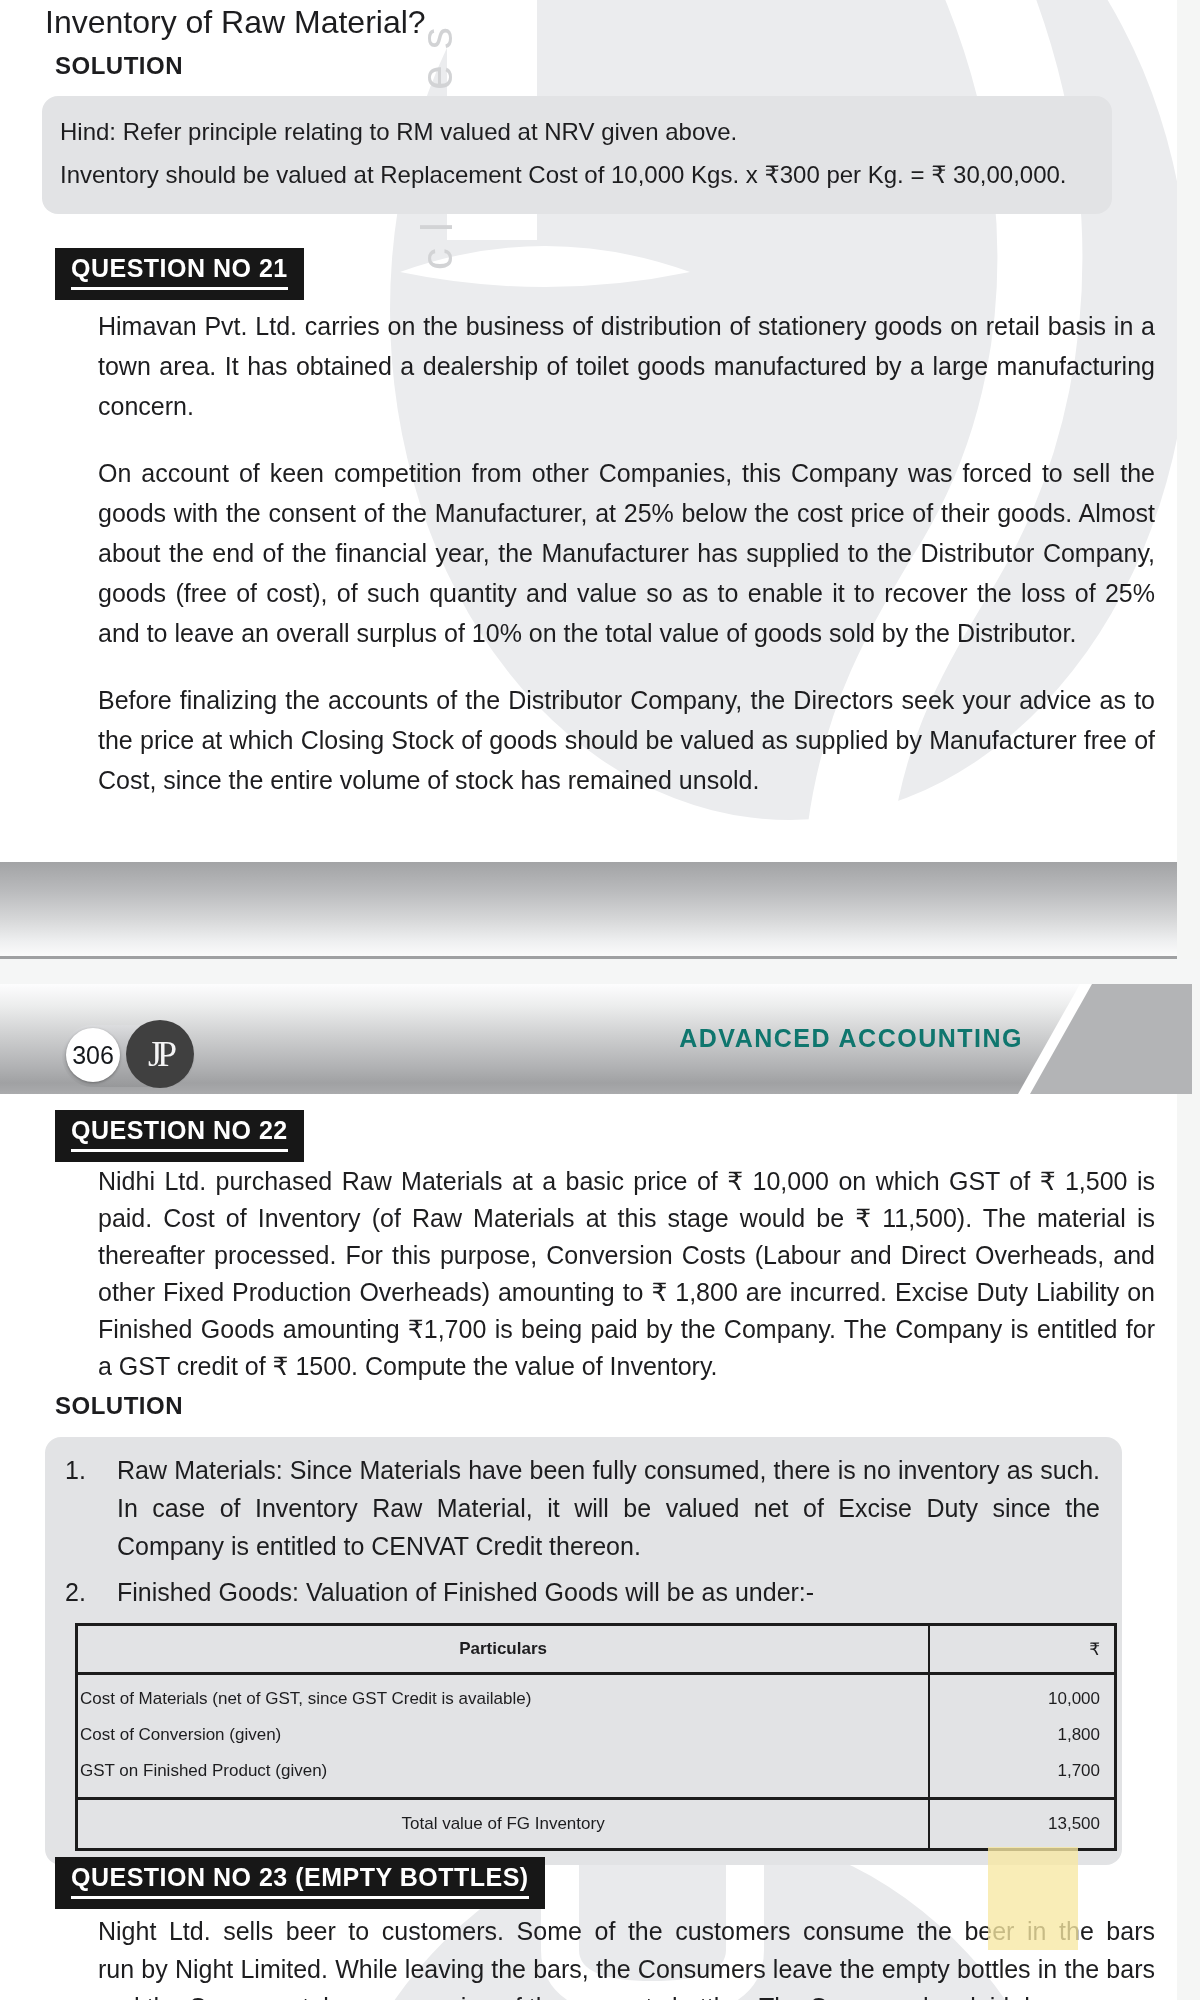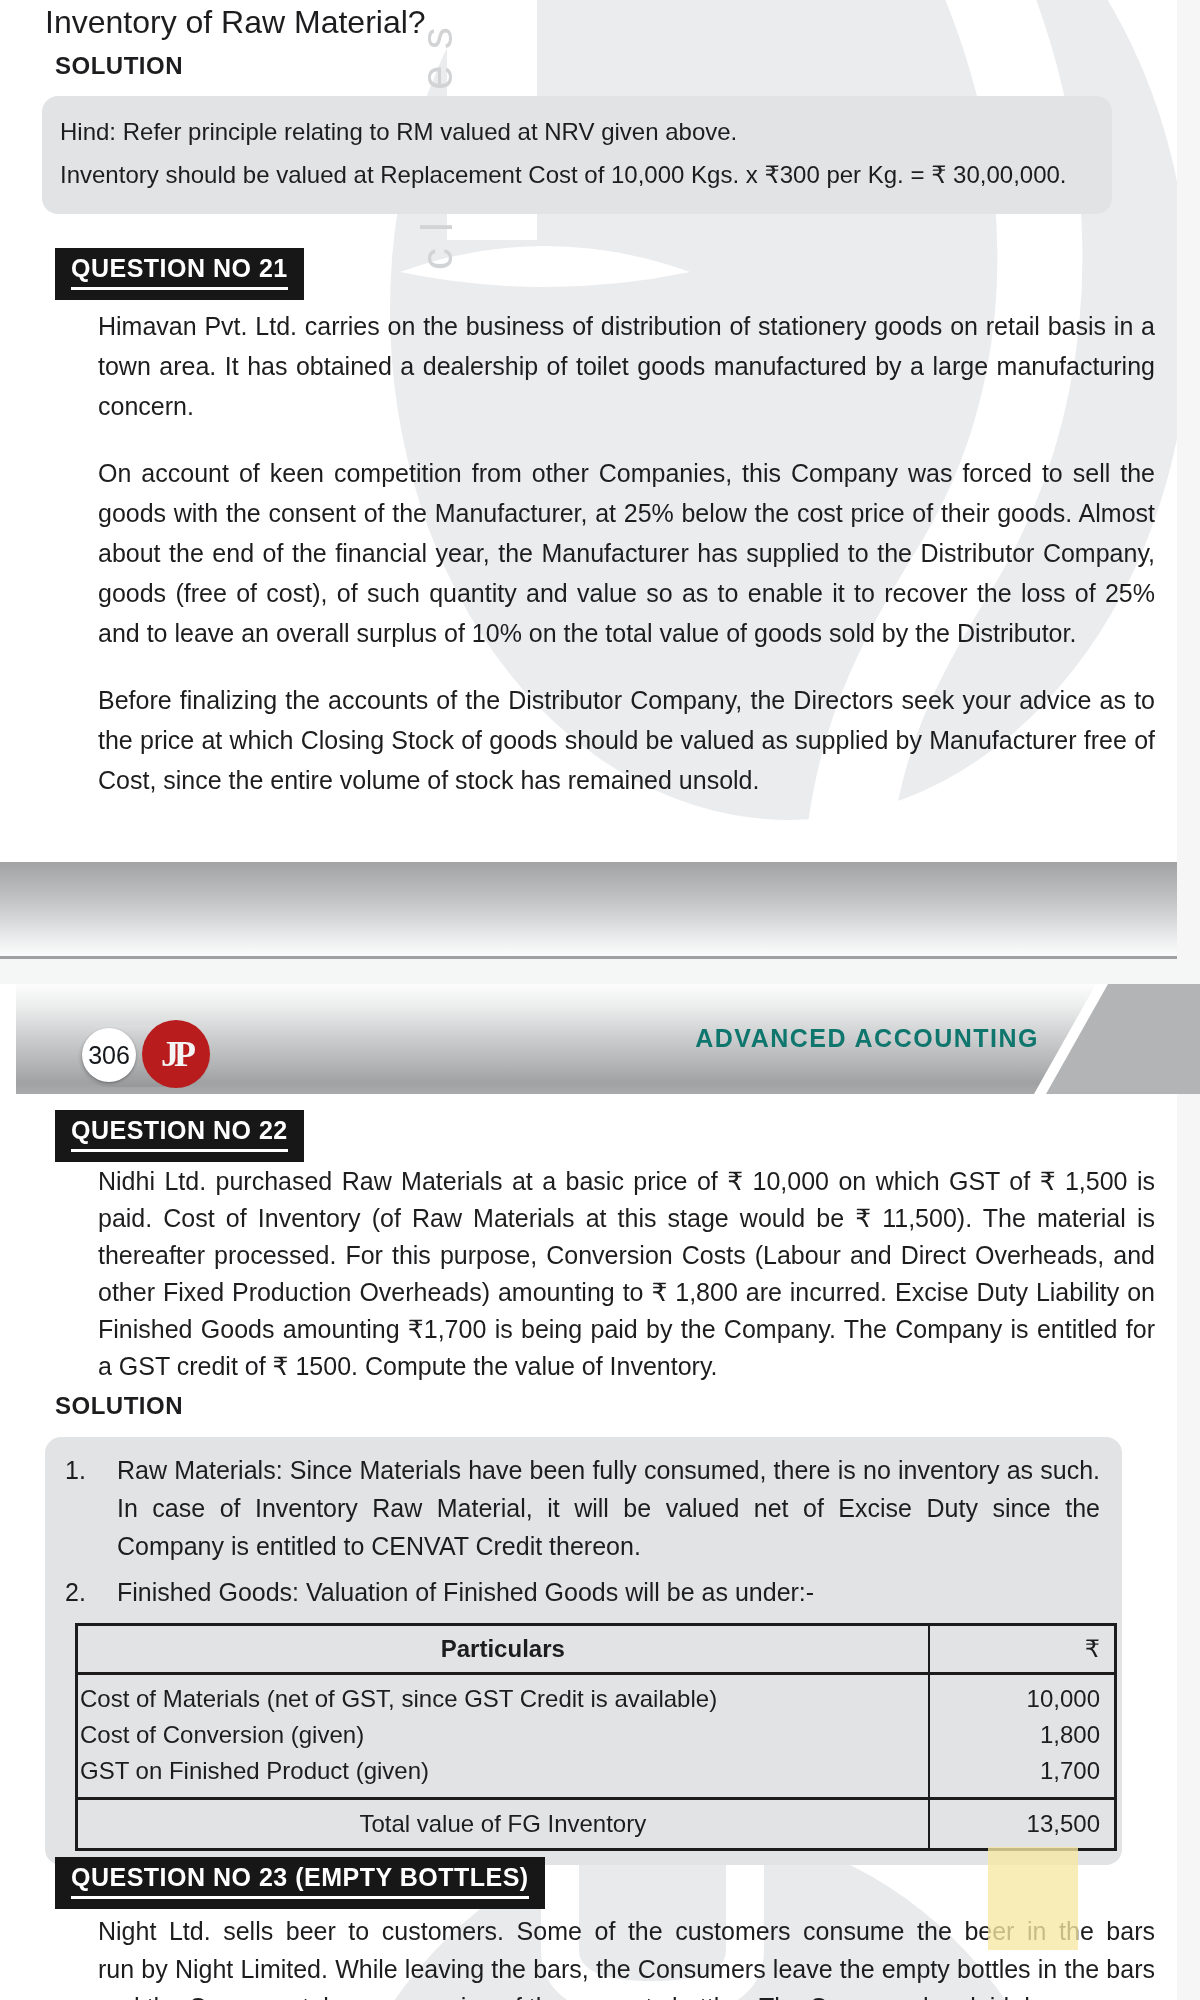--- a/index.html
+++ b/index.html
@@ -29,45 +29,45 @@
   #q21-body{left:55px;top:306px;}
   #q21-body p{margin:0 0 27px 0;line-height:40px;}
   #q22-body{left:55px;top:1163px;line-height:37px;}
   #q23-body{left:55px;top:1912px;line-height:38px;}
   #q23-line1{text-align:justify;text-align-last:justify;display:block;}
   
   #band-top{left:0;top:862px;width:1177px;height:94px;z-index:2;
     background:linear-gradient(180deg,#a2a3a5 0%,#b9babc 30%,#d7d8d9 62%,#eeeff0 84%,#fbfbfb 100%);
     border-bottom:3px solid #9fa0a2;}
   #band-gap{left:0;top:959px;width:1200px;height:25px;background:#f5f6f6;z-index:2;}
-  #footer{left:16px;top:984px;width:996px;height:110px;z-index:2;}
+  #footer{left:0;top:984px;width:996px;height:110px;z-index:2;}
   #footer .slab{position:absolute;left:0;top:0;width:1200px;height:110px;background:#b3b4b6;
     clip-path:polygon(1092px 0,1192px 0,1192px 110px,1030px 110px);}
   #footer .ribbon{position:absolute;left:0;top:0;width:1200px;height:110px;
     background:linear-gradient(180deg,#fdfdfe 0%,#eceded 20%,#cdcecf 48%,#b0b1b3 76%,#a0a1a3 90%,#aaabad 100%);
     clip-path:polygon(0 0,1080px 0,1018px 110px,0 110px);}
   #footer .pill{position:absolute;left:62px;top:41px;width:133px;height:62px;border-radius:31px;
     background:linear-gradient(180deg,#dcdddf 0%,#b2b3b5 55%,#97989a 100%);}
   #page-badge{position:absolute;left:66px;top:44px;width:54px;height:54px;border-radius:50%;
     background:#ffffff;box-shadow:0 1px 3px rgba(0,0,0,.35);display:flex;align-items:center;justify-content:center;
     font-size:25px;color:#15181c;}
   #pub-logo{position:absolute;left:126px;top:36px;width:68px;height:68px;border-radius:50%;
-    background:#b91c1c;display:flex;align-items:center;justify-content:center;
-    font-family:"Liberation Serif","DejaVu Serif",serif;font-weight:bold;font-size:36px;color:#f4f4f5;letter-spacing:-5px;}
+    background:#404040;display:flex;align-items:center;justify-content:center;
+    font-family:"Liberation Serif","DejaVu Serif",serif;font-weight:normal;font-size:36px;color:#f4f4f5;letter-spacing:-5px;}
   #book-title{position:absolute;left:0;top:40px;width:1023px;text-align:right;
     font-size:25px;font-weight:bold;letter-spacing:1.5px;color:#0f766e;}
   
   #sol-box{left:45px;top:1437px;width:1077px;padding:12px 22px 14px 20px;box-sizing:border-box;}
   .point{display:flex;margin-top:2px;}
   .point .num{width:52px;flex:0 0 52px;font-size:25px;line-height:38px;}
   .point .ptext{flex:1;text-align:justify;font-size:25px;line-height:38px;}
   #point-2{margin-top:8px;}
   
   #fg-table{margin:12px auto 0 10px;width:1042px;border:3px solid #1c1c1c;border-collapse:collapse;}
-  #fg-table td,#fg-table th{border:0;font-size:24px;vertical-align:middle;}
+  #fg-table td,#fg-table th{border:0;font-size:17px;vertical-align:middle;}
   #fg-table .c1{width:876px;}
   #fg-table .c2{width:166px;border-left:2px solid #1c1c1c;text-align:right;padding-right:14px;}
   #fg-table thead th{border-bottom:3px solid #1c1c1c;height:44px;}
   #fg-table thead .c1{text-align:center;font-weight:bold;}
   #fg-table thead .c2{font-weight:normal;}
   #fg-table tbody td{padding-top:6px;padding-bottom:8px;padding-left:8px;}
   #fg-table tbody .c1{padding-left:2px;}
   #fg-table tbody .line{line-height:36px;display:block;}
   #fg-table tbody .c2 .line{text-align:right;}
   #fg-table tfoot td{border-top:3px solid #1c1c1c;height:46px;}

